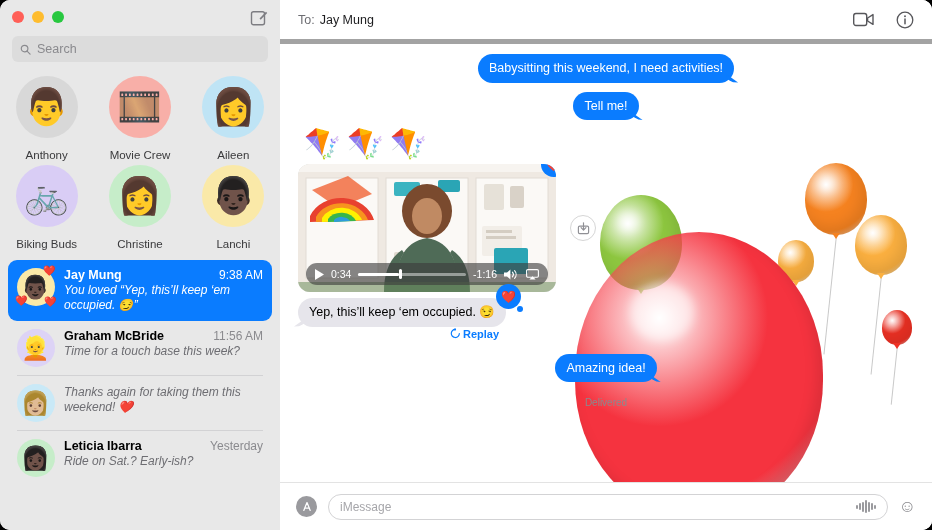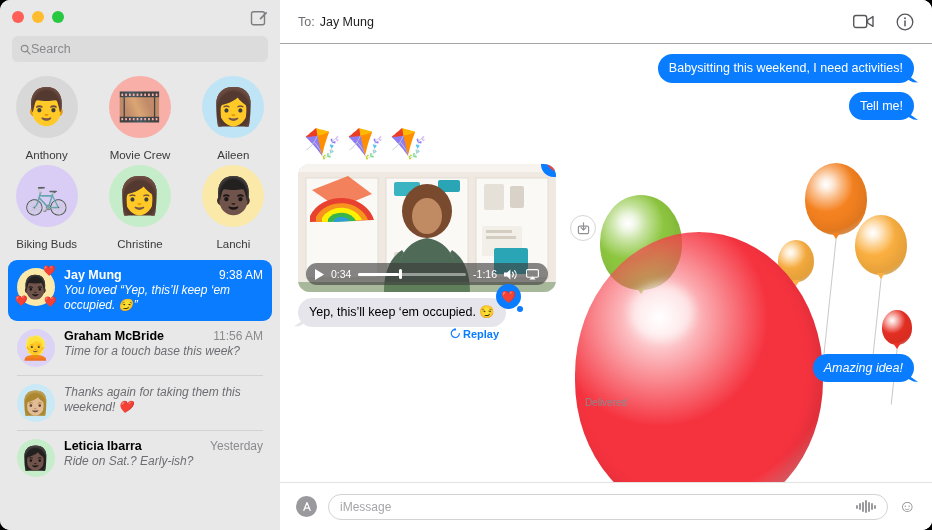--- a/index.html
+++ b/index.html
@@ -31,21 +31,21 @@
   .light.red    { background:#ff5f57; }
   .light.yellow { background:#febc2e; }
   .light.green  { background:#28c840; }
   .compose-btn {
     position:absolute; right:12px; top:9px;
     width:18px; height:18px; cursor:pointer;
   }
   .search-wrap { padding:2px 12px 10px 12px; }
   .search-box {
     height:26px; border-radius:6px; background:#dcdcdc;
-    display:flex; align-items:center; padding:0 8px;
+    display:flex; align-items:center; gap:6px; padding:0 8px;
   }
   .search-box .ph { font-size:12.5px; color:#8a8a8e; }
 
   
   .pinned {
     padding:4px 0 10px 0;
     display:grid; grid-template-columns:repeat(3,1fr);
     row-gap:4px;
   }
   .pin { display:flex; flex-direction:column; align-items:center; cursor:pointer; }
@@ -86,33 +86,33 @@
   .heart-deco { position:absolute; font-size:10px; }
 
   
   #main {
     flex:1; height:530px; background:#fff;
     display:flex; flex-direction:column; position:relative;
   }
   .chat-header {
     height:44px; flex:0 0 44px;
     display:flex; align-items:center; padding:0 18px;
-    border-bottom:1px solid #a3a3a3; background:#fff;
+    border-bottom:5px solid #a3a3a3; background:#fff;
     position:relative; z-index:6;
   }
   .to-lbl { font-size:12.5px; color:#6d6d72; }
   .to-nm  { font-size:12.5px; color:#1d1d1f; margin-left:5px; }
   .hdr-icons { margin-left:auto; display:flex; align-items:center; gap:22px; }
 
   .thread {
     flex:1; position:relative; overflow:hidden; padding:10px 18px 0 18px;
   }
 
   .row { display:flex; margin-bottom:9px; position:relative; z-index:3; }
-  .row.out { justify-content:flex-end; }
+  .row.out { justify-content:center; }
   .row.in  { justify-content:flex-start; }
 
   .bubble {
     max-width:72%; padding:6px 11px; border-radius:15px;
     font-size:12.5px; line-height:1.32; position:relative;
     word-wrap:break-word;
   }
   .bubble.out { background:#0a7cff; color:#fff; }
   .bubble.in  { background:#e6e5eb; color:#000; }
   .bubble.out::after {
@@ -444,21 +444,21 @@
       </div>
 
       <div class="replay">
         <svg width="11" height="11" viewBox="0 0 12 12">
           <path d="M10.2 6 A4.4 4.4 0 1 1 6 1.6" fill="none" stroke="#0a7cff" stroke-width="1.3" stroke-linecap="round"></path>
           <path d="M6 0 L6 3.2 L3.3 1.6 Z" fill="#0a7cff"></path>
         </svg>
         <span>Replay</span>
       </div>
 
-      <div class="row out" style="margin-top:14px; margin-bottom:15px;font-style:italic;">
+      <div class="row out" style="margin-top:14px; margin-bottom:15px;">
         <div class="bubble out">Amazing idea!</div>
       </div>
       <div class="delivered">Delivered</div>
     </div>
 
     <div class="input-bar">
       <div class="appstore-btn">
         <svg width="12" height="12" viewBox="0 0 12 12">
           <path d="M6 1.6 L9.2 9.4 M6 1.6 L2.8 9.4 M3.6 7.2 H8.4" stroke="#fff" stroke-width="1.25" fill="none" stroke-linecap="round"></path>
         </svg>

